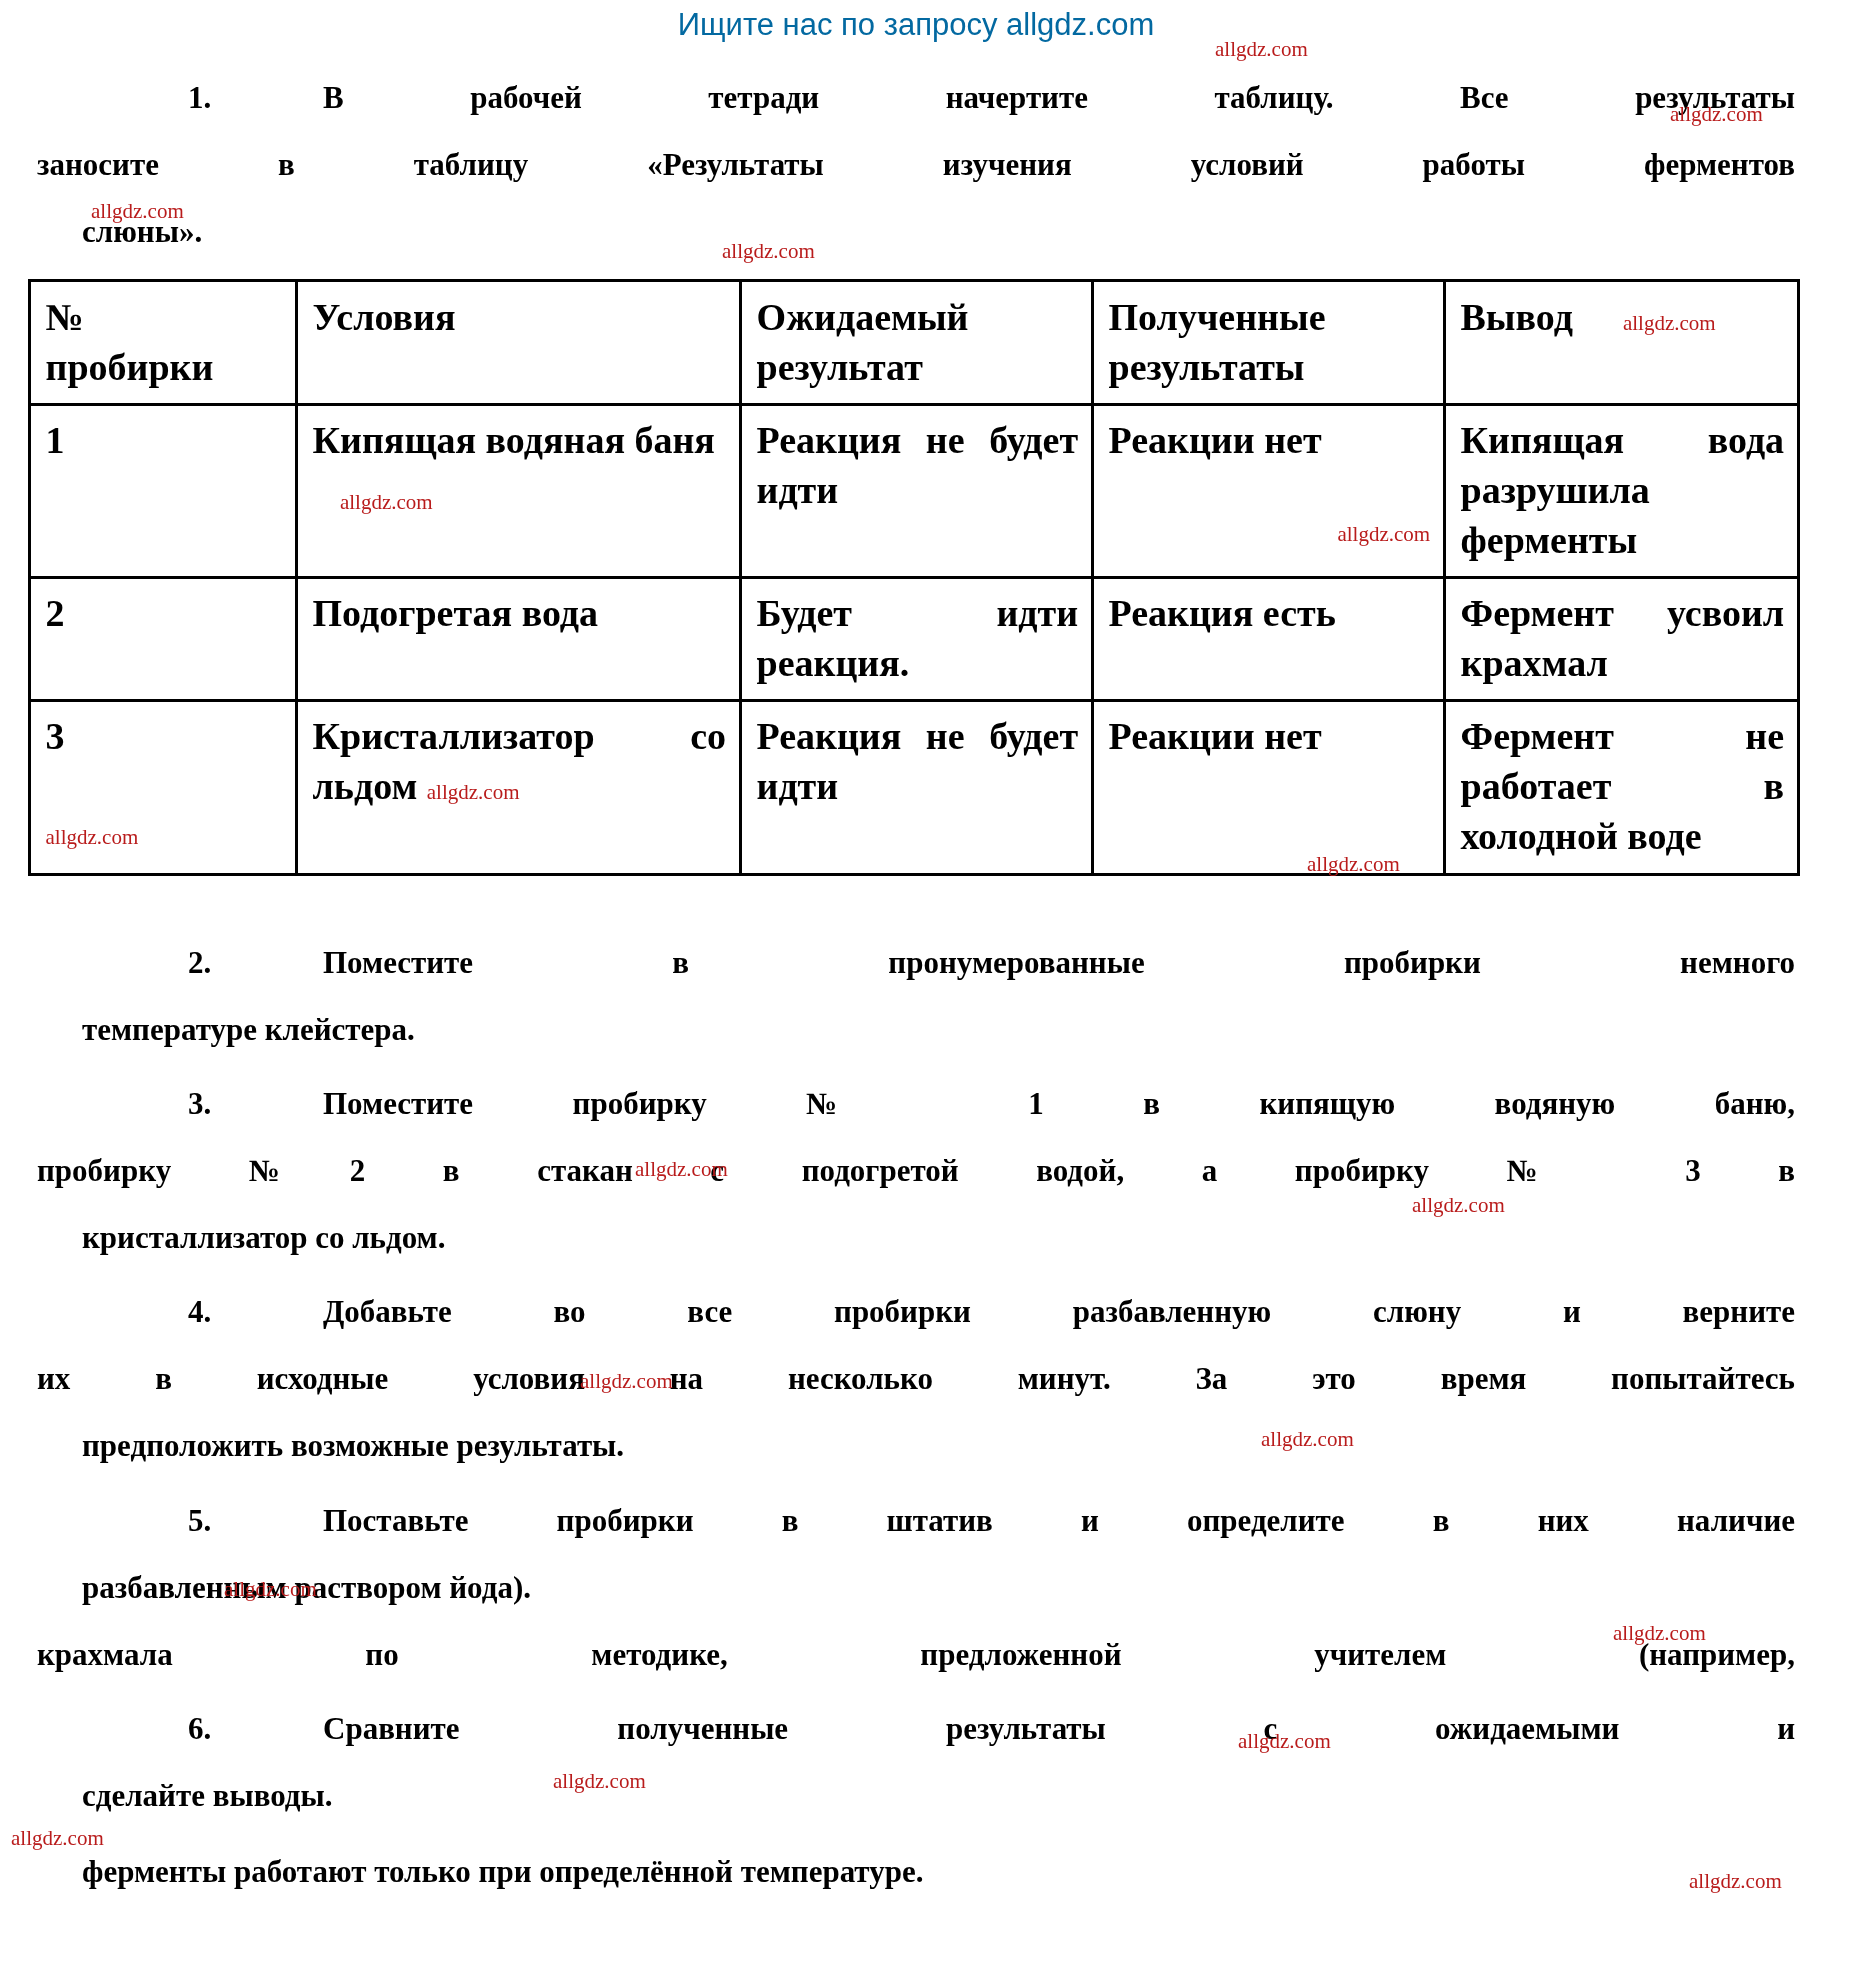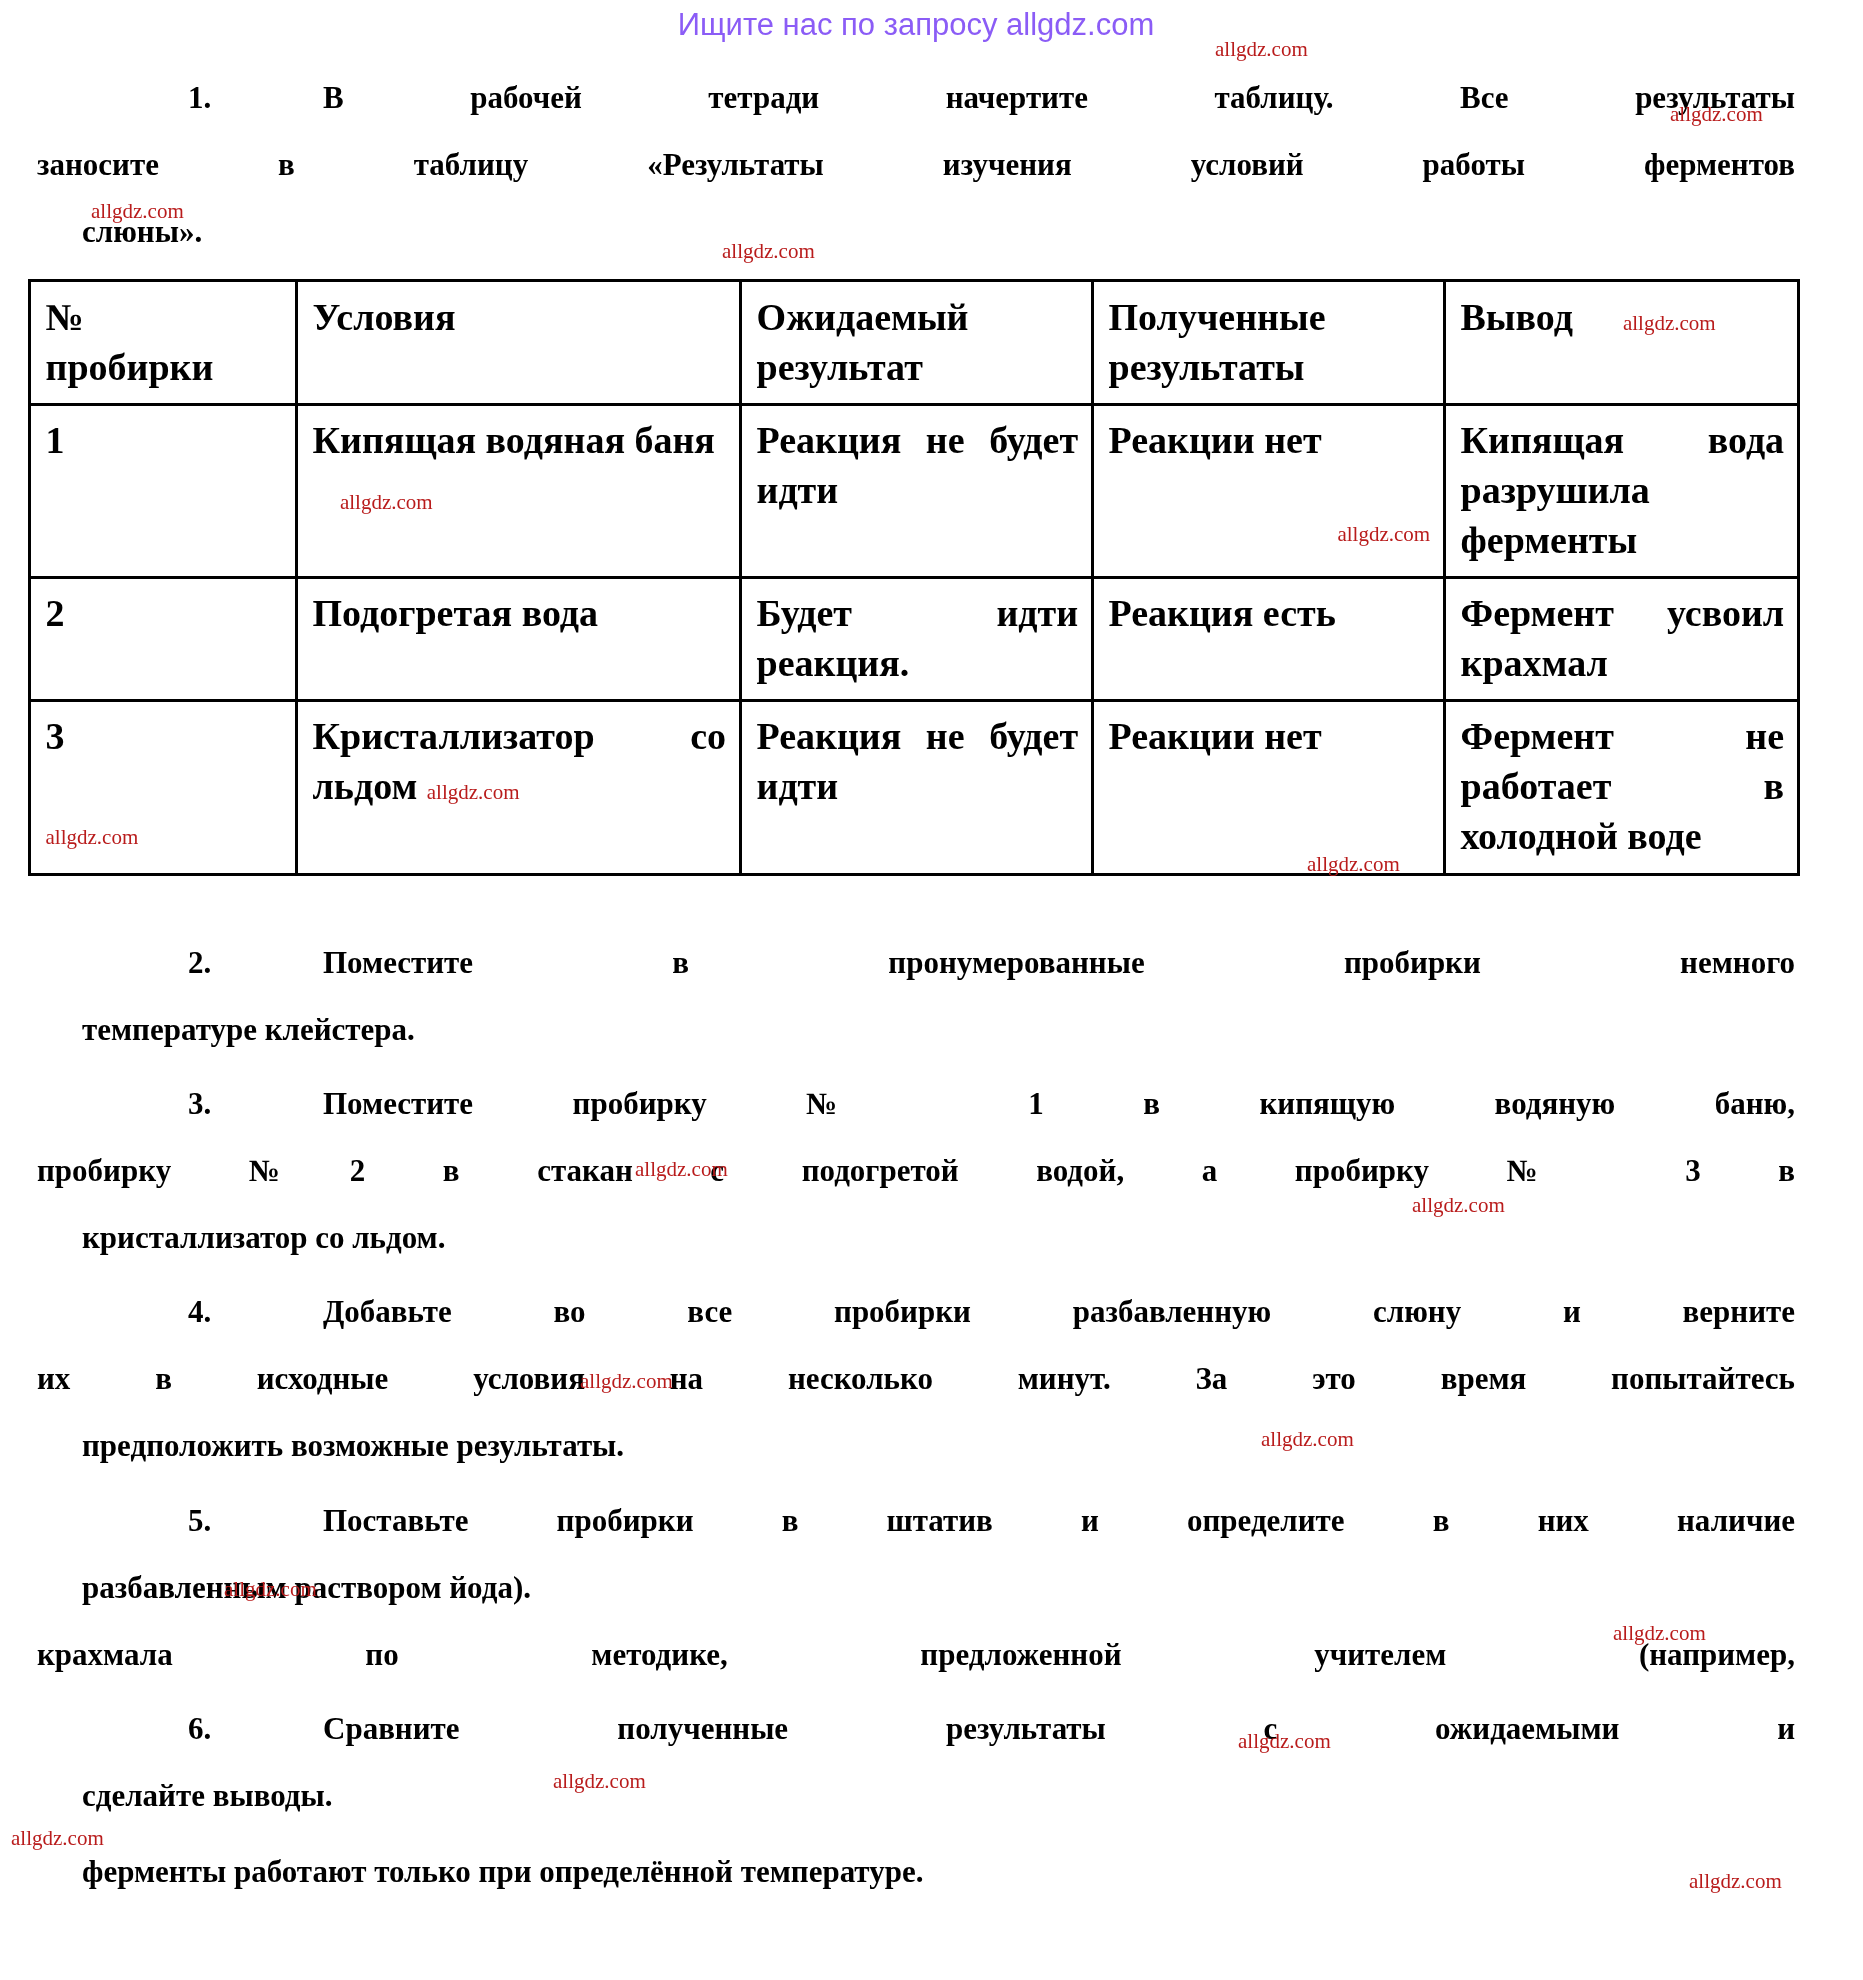--- a/index.html
+++ b/index.html
@@ -11,21 +11,21 @@
     font-family:"Liberation Serif", serif;
     font-weight:bold;
     color:#000000;
     box-sizing:border-box;
     padding:7.3px 69px 0 37px;
   }
   .banner{
     font-family:"Liberation Sans", sans-serif;
     font-weight:normal;
     font-size:31px;
-    color:#8b5cf6;
+    color:#0369a1;
     text-align:center;
     height:42px;
   }
   
   .wm{
     font-family:Liberation Serif, serif;
     font-weight:normal;
     font-size:21px;
     color:#b91c1c;
     white-space:nowrap;

